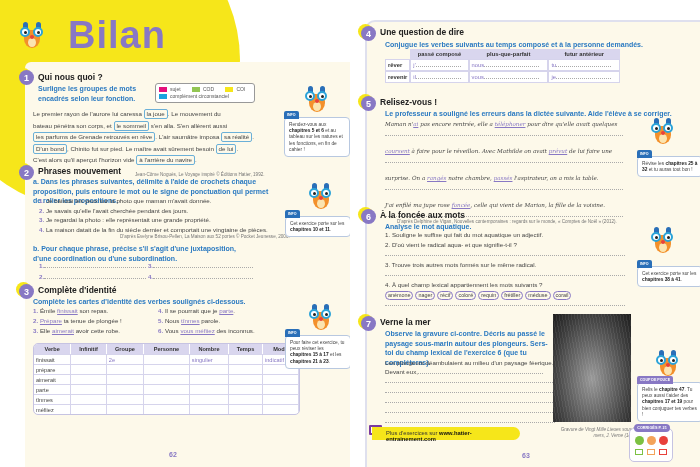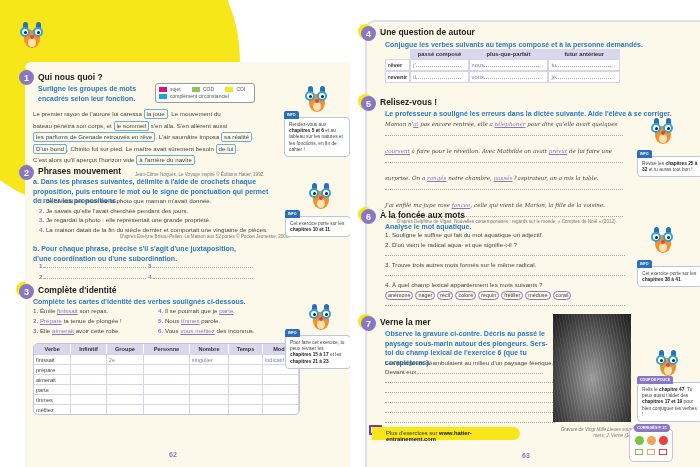--- a/index.html
+++ b/index.html
@@ -66,20 +66,21 @@
     <div class="blob"></div>
     <div class="owl" style="left:18px;top:22px;width:30px;height:32px;">
       <span class="ear" style="left:5px"></span>
         <span class="ear" style="left:18px"></span>
       <span class="body"></span>
         <span class="belly"></span>
       <span class="eye" style="left:2px"></span>
         <span class="eye" style="left:15px"></span>
       <span class="beak"></span>
     </div>
+    <div class="title">Bilan</div>
 
     <div class="content">
 
       <div class="ex-num" style="left:-6px;top:8px">1</div>
       <div class="ex-title" style="left:13px;top:10px">Qui nous quoi ?</div>
       <div class="instr" style="left:13px;top:22px;width:110px">Surligne les groupes de mots encadrés selon leur fonction.</div>
       <div class="legend">
         <div style="padding:2px 0 0 3px">
           <span class="sw" style="background:#e5107c" title="#e5107c"></span><span style="margin-right:10px">sujet</span>
           <span class="sw" style="background:#93c653"></span><span style="margin-right:10px">COD</span>
@@ -241,21 +242,21 @@
             <td></td>
           </tr>
       </tbody>
     </table>
   </div>
 
   <div class="page right">
     <div class="content">
 
       <div class="ex-num" style="left:-6px;top:4px">4</div>
-      <div class="ex-title" style="left:13px;top:5px">Une question de autour</div>
+      <div class="ex-title" style="left:13px;top:5px">Une question de dire</div>
       <div class="instr" style="left:18px;top:18px;width:300px">Conjugue les verbes suivants au temps composé et à la personne demandés.</div>
 
       <table class="tmptab" style="left:18px;top:27px;width:235px">
         <thead>
             <tr>
           <th style="background:transparent"></th>
           <th>passé composé</th>
           <th>plus-que-parfait</th>
           <th>futur antérieur</th>
         </tr>

